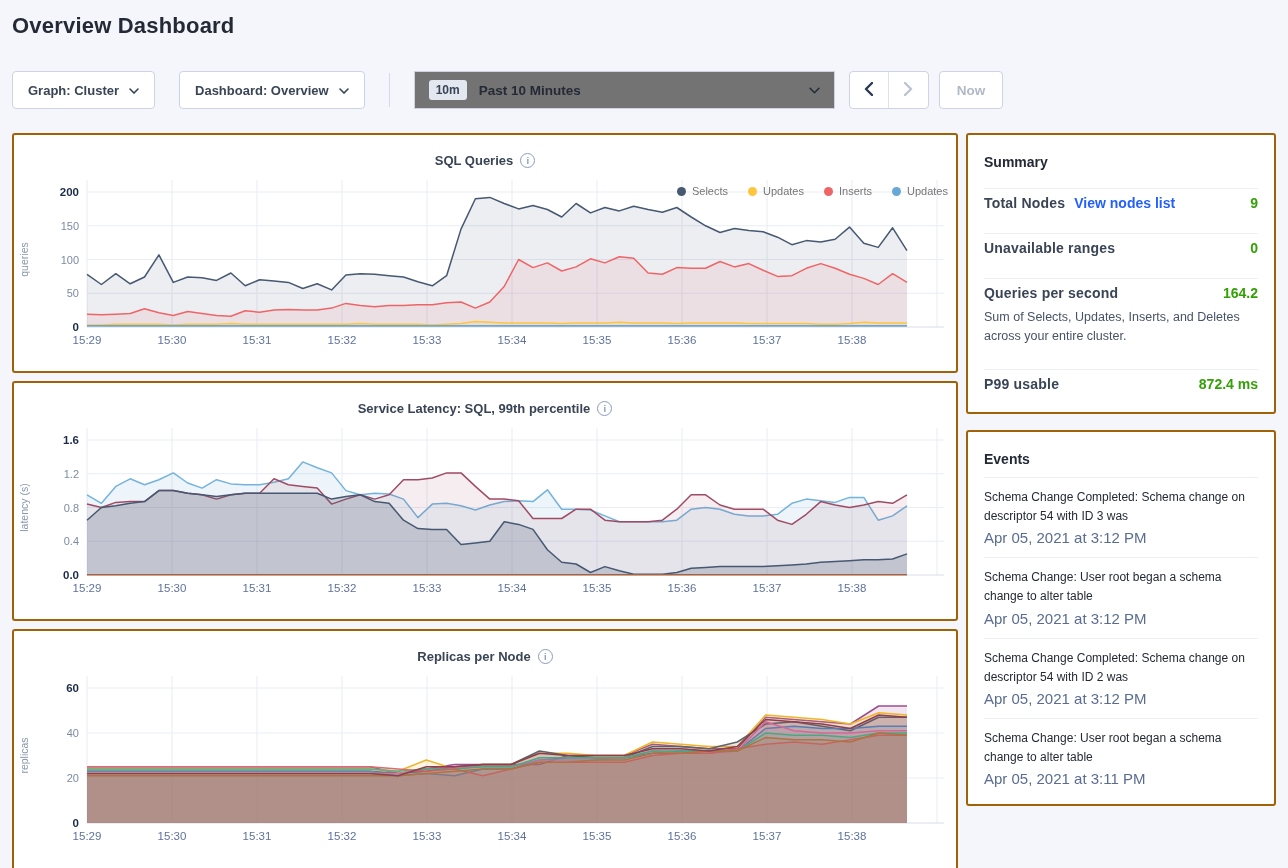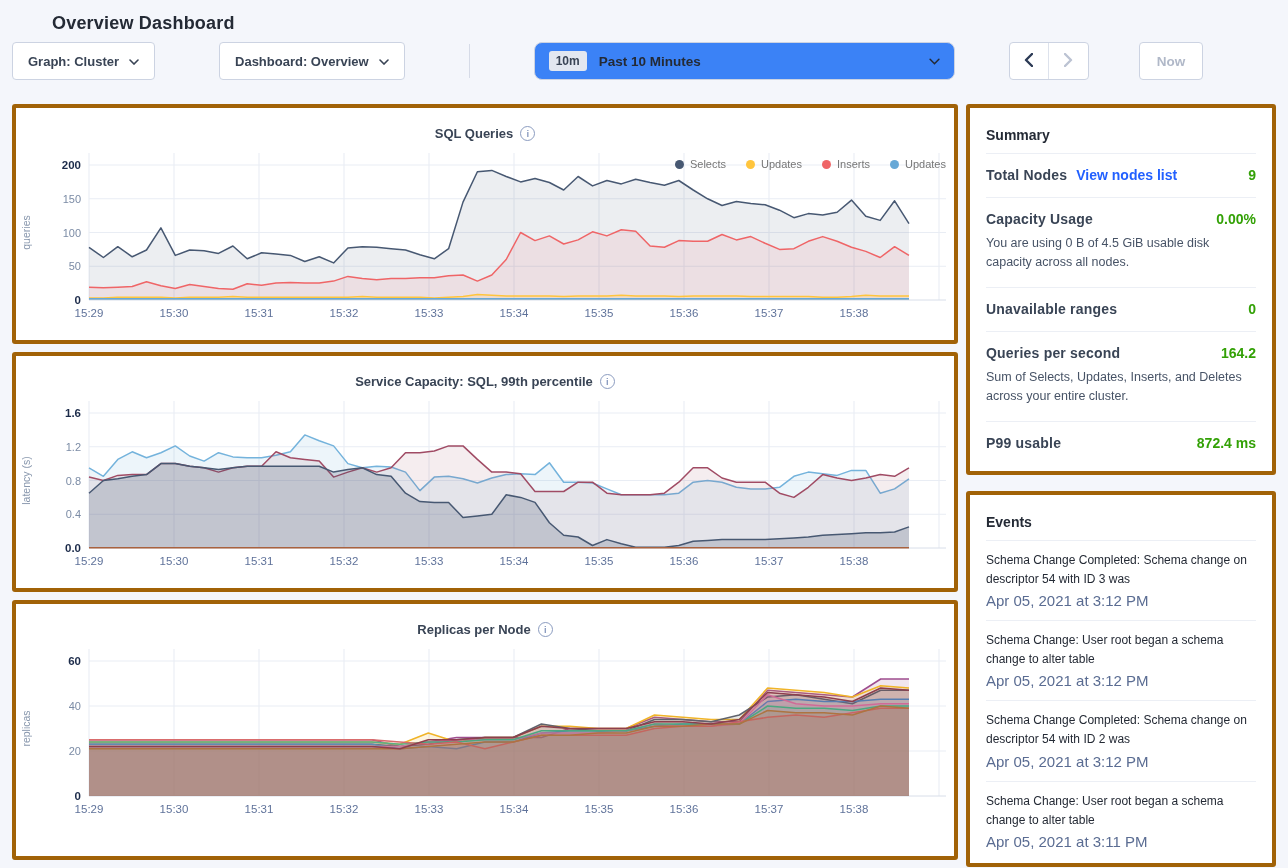--- a/index.html
+++ b/index.html
@@ -3,57 +3,57 @@
 <meta charset="utf-8">
 <style>
   * { box-sizing: border-box; margin: 0; padding: 0; }
   html,body { width:1288px; height:868px; overflow:hidden; }
   body {
     background:#f4f6fb;
     font-family:"Liberation Sans", sans-serif;
     color:#242a35;
   }
   .page { padding:0 12px; }
-  h1.page-title { font-size:18px; font-weight:700; color:#242a35; padding-top:13px; letter-spacing:.2px;margin-left:40px; }
+  h1.page-title { font-size:22px; font-weight:700; color:#242a35; padding-top:13px; letter-spacing:.2px; }
 
   
-  .toolbar { display:flex; align-items:center; margin-top:8px; height:38px;gap:40px; }
+  .toolbar { display:flex; align-items:center; margin-top:32px; height:38px; }
   .btn {
     display:inline-flex; align-items:center; gap:10px;
     background:#fff; border:1px solid #ccd3e2; border-radius:4px;
     height:38px; padding:0 15px; font-size:13px; font-weight:700; color:#394455;
     cursor:pointer; white-space:nowrap;
   }
   .btn .chev { color:#394455; display:inline-flex; margin-top:2px; }
   .dd2 { margin-left:24px; }
   .vdivider { width:1px; height:34px; background:#d6dbe7; margin:0 24px; }
   .timepicker {
     display:flex; align-items:center; gap:12px;
-    width:421px; height:38px; background:#3b82f6; border:1px solid #ccd3e2; border-radius:8px;
+    width:421px; height:38px; background:#737373; border:1px solid #ccd3e2; border-radius:0;
     padding:0 14px; cursor:pointer;
   }
   .time-badge { background:#e2e7f0; color:#394455; font-size:12px; font-weight:700;
     border-radius:3px; padding:3px 7px; }
   .time-label { font-size:13.5px; font-weight:700; color:#242a35; }
   .timepicker .chev { margin-left:auto; color:#242a35; display:inline-flex; }
   .arrow-group { display:flex; margin-left:14px; background:#fff; border:1px solid #ccd3e2; border-radius:4px; height:38px; }
   .arrow-btn { width:39px; height:36px; display:flex; align-items:center; justify-content:center;
     background:transparent; border:none; cursor:pointer; }
   .arrow-btn.prev { color:#2c3a55; border-right:1px solid #dde2ec; }
   .arrow-btn.next { color:#bcc3d3; cursor:default; }
   .now-btn { margin-left:10px; height:38px; padding:0 17px; background:#fff;
     border:1px solid #ccd3e2; border-radius:4px; font-size:13.5px; font-weight:700;
     color:#b0b8c8; cursor:default; }
 
   
   .content { display:flex; gap:8px; margin-top:24px; align-items:flex-start; }
   .charts-col { width:946px; display:flex; flex-direction:column; gap:8px; }
   .side-col { width:310px; display:flex; flex-direction:column; gap:16px; }
 
-  .panel { background:#fff; border:4px solid #a16207; border-radius:3px; position:relative; }
+  .panel { background:#fff; border:2px solid #a16207; border-radius:3px; position:relative; }
   .chart-panel { height:240px; }
   .chart-panel.tall { height:260px; }
   .panel-title-row { display:flex; align-items:center; justify-content:center; gap:7px; padding-top:18px; }
   .panel-title { font-size:13px; font-weight:700; color:#394455; }
   .info-icon {
     width:15px; height:15px; border:1px solid #8b9cc0; border-radius:50%;
     color:#8b9cc0; font-size:9.5px; font-weight:700; display:inline-flex;
     align-items:center; justify-content:center; font-style:normal; cursor:pointer;
   }
   .legend { position:absolute; top:50px; right:8px; display:flex; gap:20px; }
@@ -64,21 +64,21 @@
   svg.chart .grid.v { stroke:#e7ebf3; }
   svg.chart .axis { stroke:#d8dee9; stroke-width:1; }
   svg.chart .ytick { fill:#7b8ba5; font-size:11px; }
   svg.chart .ytick.bold { fill:#1c2b4a; font-weight:700; font-size:11.5px; }
   svg.chart .xtick { fill:#5f729a; font-size:11.5px; }
   svg.chart .ylabel { fill:#8897ad; font-size:10.5px; }
 
   
   .summary-panel { padding:0 16px 6px; }
   .side-title { text-align:left; font-size:14px; font-weight:700; color:#242a35; padding:19px 0 10px; }
-  .sum-row { padding:13px 0 14px; border-top:1px solid #eceff5; }
+  .sum-row { padding:6px 0 14px; border-top:1px solid #eceff5;margin-top:8px; }
   .sum-row:first-of-type { border-top:none; }
   .sum-head { display:flex; align-items:baseline; }
   .sum-label { font-size:14px; font-weight:700; color:#394455; letter-spacing:.2px; }
   .sum-link { font-size:14px; font-weight:700; color:#2260ff; margin-left:9px; cursor:pointer; text-decoration:none; }
   .sum-value { margin-left:auto; font-size:14px; font-weight:700; color:#33a106; }
   .sum-note { margin-top:7px; font-size:12.5px; color:#475366; line-height:1.55; }
 
   
   .events-panel { padding:0 16px; min-height:376px; }
   .event-item { padding:10px 0 11px; border-top:1px solid #eceff5; cursor:pointer; }
@@ -203,21 +203,21 @@
             <polyline points="73.0,144.2 87.4,144.8 101.8,144.2 116.2,143.5 130.5,138.8 144.9,142.8 159.3,145.5 173.7,141.5 188.1,143.5 202.5,145.5 216.9,146.2 231.2,140.8 245.6,142.2 260.0,140.1 274.4,139.4 288.8,140.1 303.2,140.1 317.6,138.1 331.9,133.4 346.3,135.4 360.7,136.8 375.1,135.4 389.5,135.4 403.9,134.7 418.3,134.7 432.6,132.7 447.0,132.0 461.4,138.1 475.8,132.0 490.2,116.5 504.6,89.5 519.0,97.6 533.4,92.9 547.7,101.0 562.1,96.9 576.5,88.8 590.9,92.9 605.3,86.8 619.7,88.2 634.1,103.0 648.4,104.3 662.8,97.6 677.2,98.3 691.6,98.3 706.0,91.5 720.4,96.9 734.8,93.6 749.1,100.3 763.5,106.4 777.9,105.7 792.3,98.3 806.7,93.6 821.1,98.3 835.5,104.3 849.8,108.4 864.2,114.5 878.6,103.7 893.0,112.4" fill="none" stroke="#ef6567" stroke-width="1.5" stroke-linejoin="round"></polyline>
             <polygon points="73.0,155.0 87.4,155.0 101.8,154.3 116.2,154.3 130.5,154.3 144.9,154.3 159.3,155.0 173.7,154.3 188.1,154.3 202.5,154.3 216.9,153.6 231.2,154.3 245.6,154.3 260.0,154.3 274.4,154.3 288.8,154.3 303.2,154.3 317.6,154.3 331.9,154.3 346.3,153.6 360.7,154.3 375.1,154.3 389.5,154.3 403.9,154.3 418.3,155.0 432.6,154.3 447.0,153.6 461.4,151.6 475.8,152.3 490.2,152.9 504.6,152.9 519.0,152.9 533.4,152.9 547.7,153.6 562.1,152.9 576.5,152.9 590.9,152.9 605.3,152.3 619.7,152.9 634.1,152.9 648.4,152.9 662.8,153.6 677.2,152.9 691.6,152.9 706.0,152.9 720.4,152.9 734.8,153.6 749.1,153.6 763.5,153.6 777.9,153.6 792.3,153.6 806.7,154.3 821.1,154.3 835.5,153.6 849.8,152.3 864.2,152.9 878.6,152.9 893.0,152.9 893,157 73,157" fill="rgba(255,197,61,0.12)" stroke="none"></polygon>
             <polyline points="73.0,155.0 87.4,155.0 101.8,154.3 116.2,154.3 130.5,154.3 144.9,154.3 159.3,155.0 173.7,154.3 188.1,154.3 202.5,154.3 216.9,153.6 231.2,154.3 245.6,154.3 260.0,154.3 274.4,154.3 288.8,154.3 303.2,154.3 317.6,154.3 331.9,154.3 346.3,153.6 360.7,154.3 375.1,154.3 389.5,154.3 403.9,154.3 418.3,155.0 432.6,154.3 447.0,153.6 461.4,151.6 475.8,152.3 490.2,152.9 504.6,152.9 519.0,152.9 533.4,152.9 547.7,153.6 562.1,152.9 576.5,152.9 590.9,152.9 605.3,152.3 619.7,152.9 634.1,152.9 648.4,152.9 662.8,153.6 677.2,152.9 691.6,152.9 706.0,152.9 720.4,152.9 734.8,153.6 749.1,153.6 763.5,153.6 777.9,153.6 792.3,153.6 806.7,154.3 821.1,154.3 835.5,153.6 849.8,152.3 864.2,152.9 878.6,152.9 893.0,152.9" fill="none" stroke="#ffc53d" stroke-width="1.5" stroke-linejoin="round"></polyline>
             <polygon points="73.0,155.7 87.4,155.7 101.8,155.7 116.2,155.7 130.5,155.7 144.9,155.7 159.3,155.7 173.7,155.7 188.1,155.7 202.5,155.7 216.9,155.7 231.2,155.7 245.6,155.7 260.0,155.7 274.4,155.7 288.8,155.7 303.2,155.7 317.6,155.7 331.9,155.7 346.3,155.7 360.7,155.7 375.1,155.7 389.5,155.7 403.9,155.7 418.3,155.7 432.6,155.7 447.0,155.7 461.4,155.7 475.8,155.7 490.2,155.7 504.6,155.7 519.0,155.7 533.4,155.7 547.7,155.7 562.1,155.7 576.5,155.7 590.9,155.7 605.3,155.7 619.7,155.7 634.1,155.7 648.4,155.7 662.8,155.7 677.2,155.7 691.6,155.7 706.0,155.7 720.4,155.7 734.8,155.7 749.1,155.7 763.5,155.7 777.9,155.7 792.3,155.7 806.7,155.7 821.1,155.7 835.5,155.7 849.8,155.7 864.2,155.7 878.6,155.7 893.0,155.7 893,157 73,157" fill="rgba(103,168,214,0.25)" stroke="none"></polygon>
             <polyline points="73.0,155.7 87.4,155.7 101.8,155.7 116.2,155.7 130.5,155.7 144.9,155.7 159.3,155.7 173.7,155.7 188.1,155.7 202.5,155.7 216.9,155.7 231.2,155.7 245.6,155.7 260.0,155.7 274.4,155.7 288.8,155.7 303.2,155.7 317.6,155.7 331.9,155.7 346.3,155.7 360.7,155.7 375.1,155.7 389.5,155.7 403.9,155.7 418.3,155.7 432.6,155.7 447.0,155.7 461.4,155.7 475.8,155.7 490.2,155.7 504.6,155.7 519.0,155.7 533.4,155.7 547.7,155.7 562.1,155.7 576.5,155.7 590.9,155.7 605.3,155.7 619.7,155.7 634.1,155.7 648.4,155.7 662.8,155.7 677.2,155.7 691.6,155.7 706.0,155.7 720.4,155.7 734.8,155.7 749.1,155.7 763.5,155.7 777.9,155.7 792.3,155.7 806.7,155.7 821.1,155.7 835.5,155.7 849.8,155.7 864.2,155.7 878.6,155.7 893.0,155.7" fill="none" stroke="#67a8d6" stroke-width="1.5" stroke-linejoin="round"></polyline>
           </svg>
       </div>
 
       <div class="panel chart-panel">
         <div class="panel-title-row">
-          <span class="panel-title">Service Capacity: SQL, 99th percentile</span>
+          <span class="panel-title">Service Latency: SQL, 99th percentile</span>
           <span class="info-icon">i</span>
         </div>
         <svg class="chart" width="944" height="190" viewBox="0 0 944 190">
             <line x1="73" x2="73" y1="10" y2="157" class="grid v"></line>
             <text x="73" y="174" class="xtick" text-anchor="middle">15:29</text>
             <line x1="158" x2="158" y1="10" y2="157" class="grid v"></line>
             <text x="158" y="174" class="xtick" text-anchor="middle">15:30</text>
             <line x1="243" x2="243" y1="10" y2="157" class="grid v"></line>
             <text x="243" y="174" class="xtick" text-anchor="middle">15:31</text>
             <line x1="328" x2="328" y1="10" y2="157" class="grid v"></line>
@@ -320,27 +320,20 @@
         <div class="side-title">Summary</div>
 
         <div class="sum-row">
           <div class="sum-head">
             <span class="sum-label">Total Nodes</span>
             <a class="sum-link">View nodes list</a>
             <span class="sum-value">9</span>
           </div>
         </div>
 
-        <div class="sum-row">
-          <div class="sum-head">
-            <span class="sum-label">Capacity Usage</span>
-            <span class="sum-value">0.00%</span>
-          </div>
-          <div class="sum-note">You are using 0 B of 4.5 GiB usable disk capacity across all nodes.</div>
-        </div>
 
         <div class="sum-row">
           <div class="sum-head">
             <span class="sum-label">Unavailable ranges</span>
             <span class="sum-value">0</span>
           </div>
         </div>
 
         <div class="sum-row">
           <div class="sum-head">

